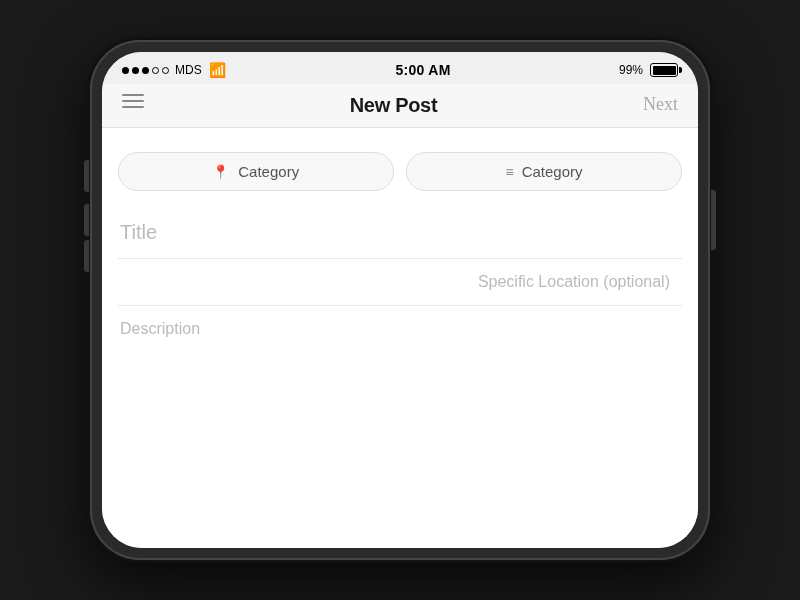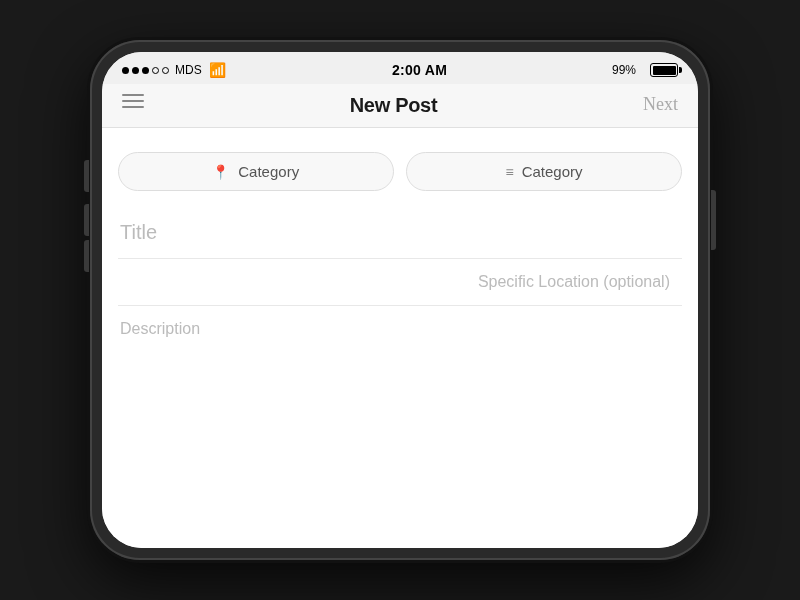--- a/index.html
+++ b/index.html
@@ -102,21 +102,21 @@
     .status-center {
       font-size: 14px;
       font-weight: 600;
       color: #000;
       letter-spacing: 0.3px;
     }
 
     .status-right {
       display: flex;
       align-items: center;
-      gap: 14px;
+      gap: 7px;
       font-size: 12px;
       font-weight: 500;
       color: #000;
     }
 
     .battery {
       width: 28px;
       height: 14px;
       border: 1.5px solid #000;
       border-radius: 3px;
@@ -323,21 +323,21 @@
         <div class="signal-dots">
           <div class="dot filled"></div>
           <div class="dot filled"></div>
           <div class="dot filled"></div>
           <div class="dot empty"></div>
           <div class="dot empty"></div>
         </div>
         <span>MDS</span>
         <span class="wifi-icon">📶</span>
       </div>
-      <div class="status-center">2:00 AM</div>
+      <div class="status-center">5:00 AM</div>
       <div class="status-right">
         <span>99%</span>
         <div class="battery">
           <div class="battery-fill"></div>
         </div>
       </div>
     </div>
 
     <div class="nav-bar">
       <div class="hamburger-icon">

